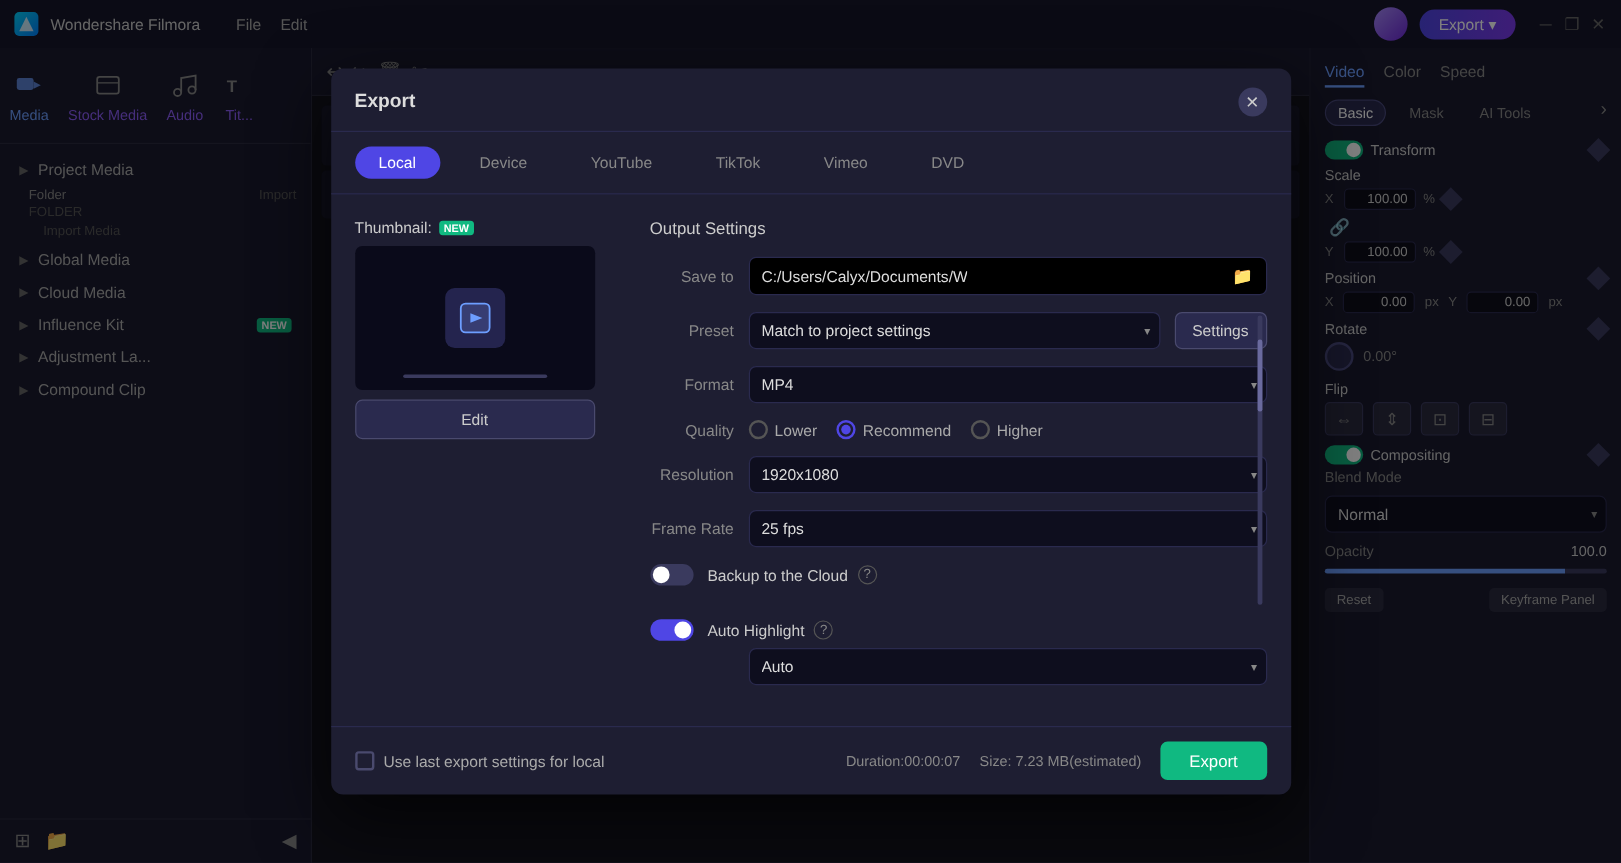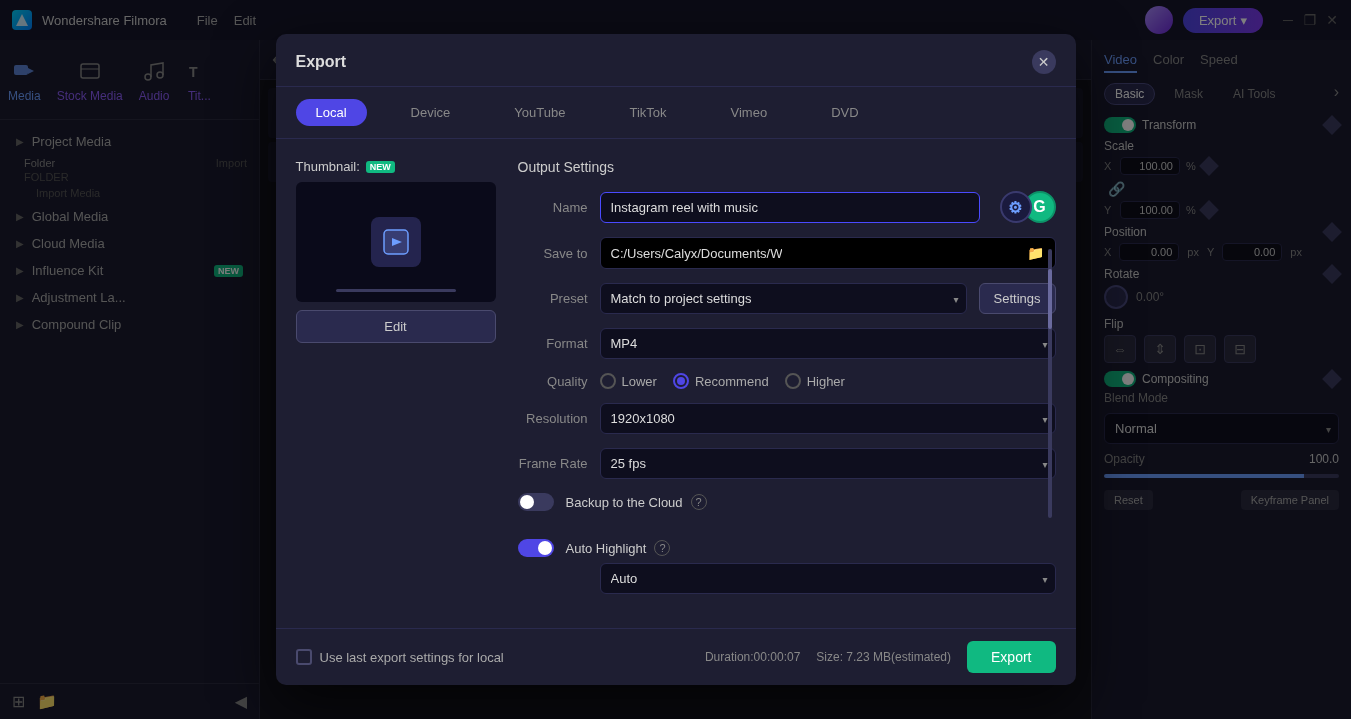--- a/index.html
+++ b/index.html
@@ -328,39 +328,39 @@
       display: flex; align-items: center; justify-content: center;
       color: #ccc;
       cursor: pointer;
       font-size: 14px;
     }
 
     .modal-tabs {
       display: flex;
       align-items: center;
       padding: 12px 20px;
-      gap: 24px;
+      gap: 13px;
       border-bottom: 1px solid #2a2a4e;
     }
     .modal-tab {
       padding: 6px 20px;
       border-radius: 16px;
       font-size: 13px;
       color: #888;
       cursor: pointer;
     }
     .modal-tab.active {
       background: #4f46e5;
       color: white;
     }
 
     .modal-body {
       display: flex;
       padding: 20px;
-      gap: 12px;
+      gap: 36px;
       max-height: 500px;
     }
 
     
     .thumbnail-section {
       width: 210px;
       flex-shrink: 0;
     }
     .thumbnail-label {
       font-size: 13px;
@@ -949,28 +949,20 @@
                 </svg>
             </div>
             <div class="thumbnail-bar"></div>
           </div>
           <button class="edit-btn">Edit</button>
         </div>
 
         <div class="output-section" style="position:relative;">
           <div class="output-title">Output Settings</div>
 
-          <div class="field-row">
-            <span class="field-label">Name</span>
-            <input class="field-input" type="text" value="Instagram reel with music" style="">
-            <div class="grammarly-icons">
-              <div class="g-icon g-icon-1">⚙</div>
-              <div class="g-icon g-icon-2">G</div>
-            </div>
-          </div>
 
           <div class="field-row">
             <span class="field-label">Save to</span>
             <div class="field-path">
               <span style="color:#ddd; font-size:13px; overflow:hidden; text-overflow:ellipsis; white-space:nowrap;">C:/Users/Calyx/Documents/W</span>
               <span class="folder-icon-btn">📁</span>
             </div>
           </div>
 
           <div class="field-row">

